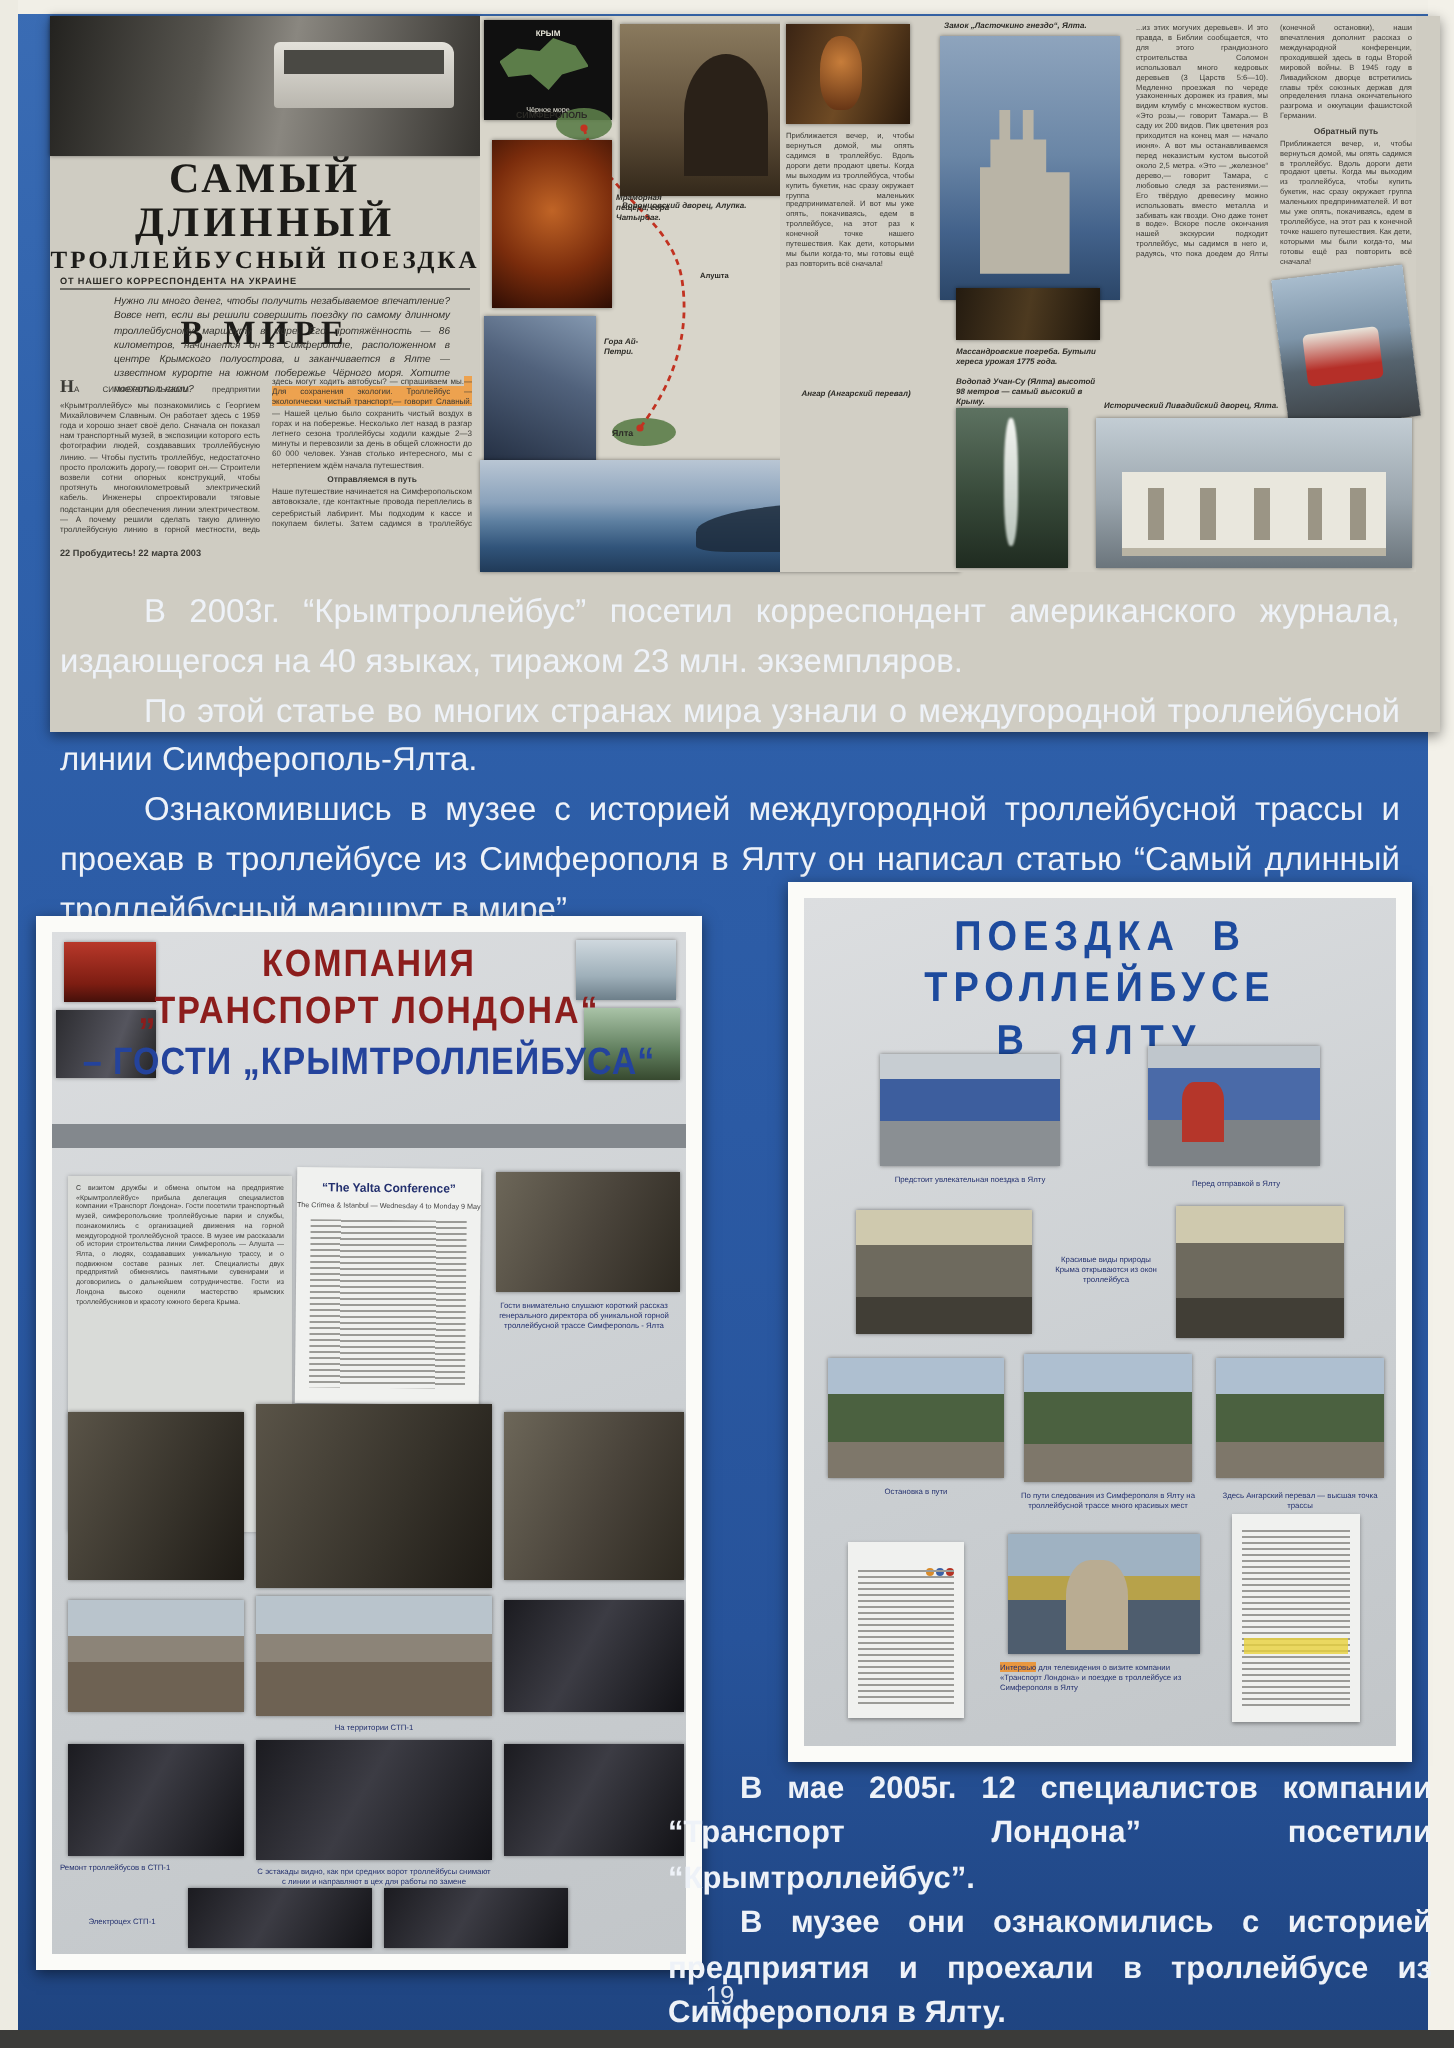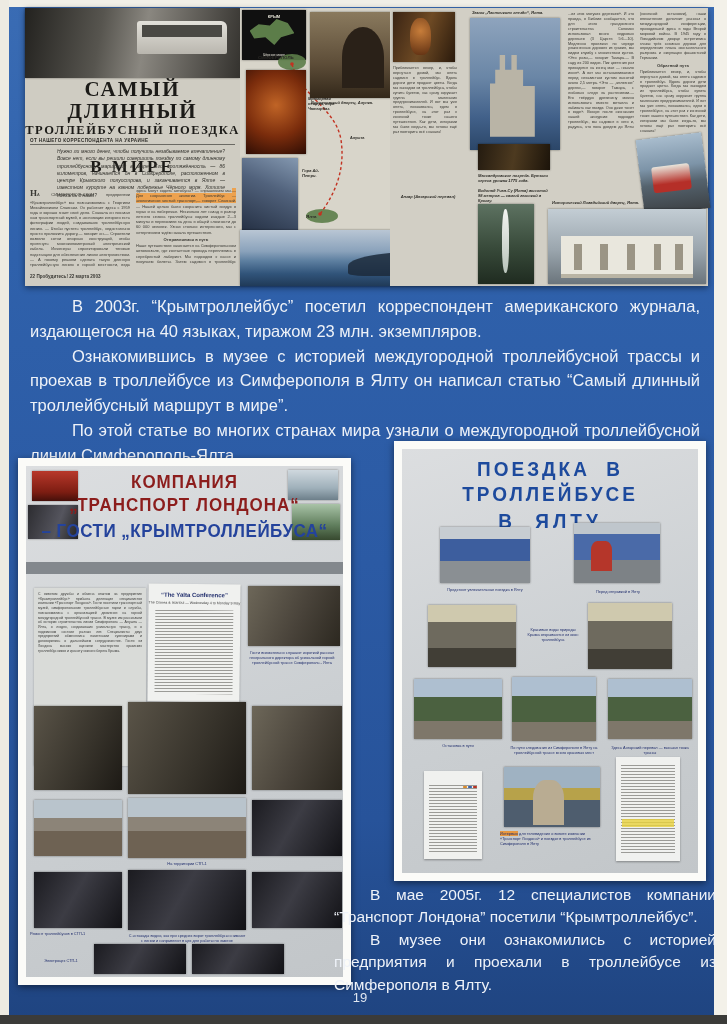--- a/index.html
+++ b/index.html
@@ -7,22 +7,22 @@
         background:linear-gradient(180deg,#3a6cb4 0%,#2f61ab 25%,#2b5aa4 55%,#27539a 80%,#1f4480 100%);
         font-family:"Liberation Sans",sans-serif;}
   .abs{position:absolute;}
   
   .edge-top{position:absolute;left:0;top:0;width:727px;height:7px;background:#f1efe7;}
   .edge-left{position:absolute;left:0;top:0;width:9px;height:1015px;background:#edebe2;}
   .edge-right{position:absolute;right:0;top:0;width:13px;height:1015px;background:#f3f1e9;}
   .edge-bottom{position:absolute;left:0;bottom:0;width:727px;height:9px;background:#3b3b39;}
 
   
-  .mag{position:absolute;left:25px;top:8px;width:683px;height:278px;background:#cfccc2;
-       box-shadow:0 2px 6px rgba(0,0,0,.45);}
+  .mag{position:absolute;left:25px;top:8px;width:683px;height:358px;background:#cfccc2;
+       box-shadow:0 2px 6px rgba(0,0,0,.45);padding-left:12px;}
   .mag-mid{position:absolute;left:215px;top:0;width:150px;height:278px;background:#d8d5ca;}
   .mag-right{position:absolute;left:365px;top:0;width:318px;height:278px;background:#d2cfc5;}
   .ph{position:absolute;box-shadow:0 0 2px rgba(0,0,0,.45);}
   .ph-bw{background:linear-gradient(100deg,#23221f 0%,#57554f 35%,#8a8780 55%,#34322e 100%);}
   .bus-bw{position:absolute;left:52%;top:18%;width:42%;height:48%;background:linear-gradient(#e3e1da,#b9b6ae);border-radius:3px 6px 2px 2px;}
   .bus-bw i{position:absolute;left:6%;top:12%;width:88%;height:38%;background:#4a4944;display:block;}
   .ph-palace{background:linear-gradient(#8a7a5e 0%,#5d4d38 60%,#33281a 100%);}
   .arch{position:absolute;left:30%;top:18%;width:40%;height:70%;background:#2a2118;border-radius:50% 50% 0 0;}
   .ph-cave{background:radial-gradient(circle at 50% 42%,#c06426 0%,#7a2c0c 55%,#2e0d04 100%);}
   .ph-mount{background:linear-gradient(205deg,#8498b0 0%,#51627c 40%,#222d40 100%);}
@@ -60,21 +60,21 @@
   .crimea-box .lbl{position:absolute;width:100%;text-align:center;color:#e8e6da;font-size:4px;}
   .maplbl{position:absolute;font-size:4.4px;font-weight:bold;color:#2b2a26;}
   .mag-right-cols{position:absolute;left:178px;top:4px;width:138px;height:128px;column-count:2;column-gap:6px;
             font-size:3.8px;line-height:1.3;color:#3a3934;text-align:justify;}
   .mag-small-col{position:absolute;left:3px;top:58px;width:64px;height:82px;font-size:3.8px;line-height:1.3;color:#3a3934;text-align:justify;}
 
   
   .bluetext{position:absolute;left:30px;top:294px;width:670px;color:#eef2f8;font-size:16.5px;line-height:1.5;text-align:justify;}
   .bluetext p{margin:0;text-indent:42px;}
   .bottomtext{position:absolute;left:334px;top:884px;width:382px;color:#eef2f8;font-size:15.5px;line-height:1.45;text-align:justify;}
-  .bottomtext p{margin:0;text-indent:36px;}
+  .bottomtext p{margin:0;text-indent:36px;font-weight:bold;}
   .pagenum{position:absolute;left:340px;top:990px;width:40px;text-align:center;color:#dfe6f0;font-size:13px;}
 
   
   .poster{position:absolute;background:#fbfbf8;box-shadow:0 2px 7px rgba(0,0,0,.5);}
   .poster-in{position:absolute;left:8px;top:8px;right:8px;bottom:8px;
              background:linear-gradient(160deg,#dcdee0 0%,#cbcfd2 55%,#c2c6c9 100%);overflow:hidden;}
   .pl{left:18px;top:458px;width:333px;height:527px;}
   .pr{left:394px;top:441px;width:312px;height:440px;}
   .pl-title{position:absolute;left:0;top:8px;width:100%;text-align:center;font-weight:bold;transform:scaleY(1.12);}
   .pl-title .t1,.pl-title .t2{color:#8c1d1c;font-size:17px;letter-spacing:1px;line-height:1.25;}
@@ -195,22 +195,22 @@
             <i style="left:50%;"></i>
             <i style="left:70%;"></i>
             <i style="left:86%;"></i>
           </span>
       </div>
     </div>
   </div>
 
   <div class="bluetext">
     <p>В 2003г. “Крымтроллейбус” посетил корреспондент американского журнала, издающегося на 40 языках, тиражом 23 млн. экземпляров.</p>
+    <p>По  этой статье во многих странах мира узнали о междугородной троллейбусной линии Симферополь-Ялта.</p>
     <p>Ознакомившись в музее с историей междугородной троллейбусной трассы и проехав в троллейбусе из Симферополя в Ялту он написал статью “Самый длинный троллейбусный маршрут в мире”.</p>
-    <p>По  этой статье во многих странах мира узнали о междугородной троллейбусной линии Симферополь-Ялта.</p>
   </div>
 
   <div class="poster pl">
     <div class="poster-in">
       <div class="thumb th-red" style="left:6px;top:5px;width:46px;height:30px;"></div>
       <div class="thumb th-dark" style="left:2px;top:39px;width:50px;height:34px;"></div>
       <div class="thumb th-lt" style="left:262px;top:4px;width:50px;height:30px;"></div>
       <div class="thumb th-grn" style="left:266px;top:38px;width:48px;height:36px;"></div>
       <div class="pl-title">
         <div class="t1">КОМПАНИЯ</div>

